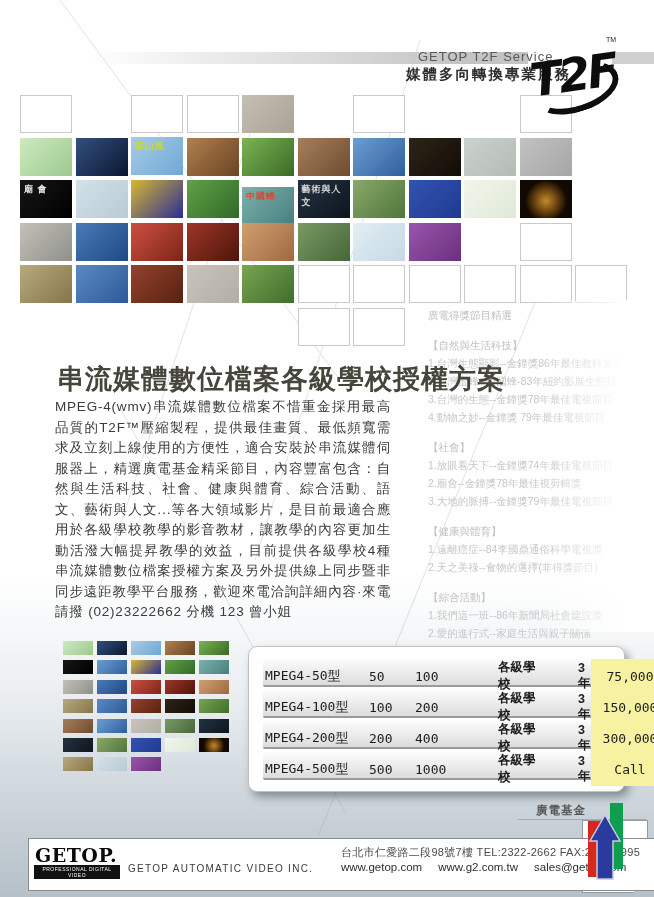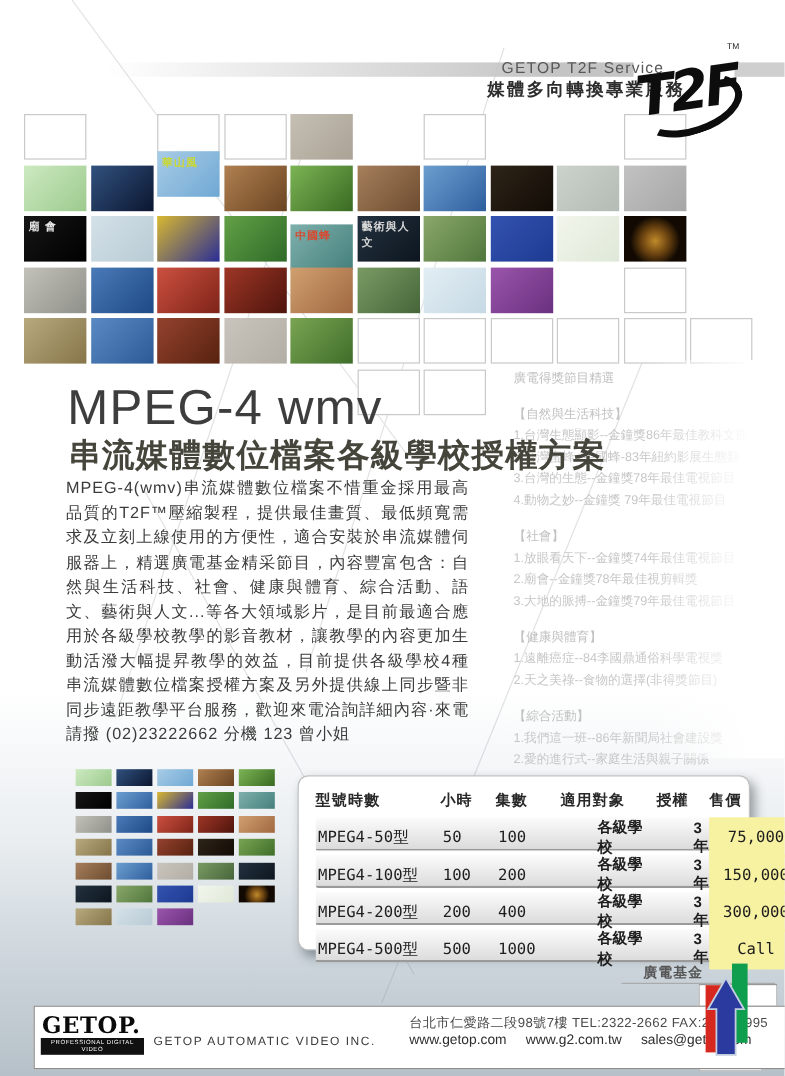--- a/index.html
+++ b/index.html
@@ -98,21 +98,21 @@
 
   <div>
       <div class="gcell empty" style="left: 20px; top: 95px;"></div>
       <div class="gcell empty" style="left: 131px; top: 95px;"></div>
       <div class="gcell empty" style="left: 186.5px; top: 95px;"></div>
       <div class="gcell photo" style="left: 242px; top: 95px; background: linear-gradient(135deg, rgb(198, 192, 180), rgb(169, 162, 149));"></div>
       <div class="gcell empty" style="left: 353px; top: 95px;"></div>
       <div class="gcell empty" style="left: 519.5px; top: 95px;"></div>
       <div class="gcell photo" style="left: 20px; top: 137.6px; background: linear-gradient(135deg, rgb(205, 234, 192), rgb(156, 202, 142));"></div>
       <div class="gcell photo" style="left: 75.5px; top: 137.6px; background: linear-gradient(135deg, rgb(49, 81, 126), rgb(11, 22, 48));"></div>
-      <div class="gcell photo" style="left: 131px; top: 126px; background: linear-gradient(135deg, rgb(168, 204, 230), rgb(111, 168, 212));">
+      <div class="gcell photo" style="left: 131px; top: 137px; background: linear-gradient(135deg, rgb(168, 204, 230), rgb(111, 168, 212));">
         <span class="tlabel" style="color: rgb(204, 216, 50);">華山風</span>
       </div>
       <div class="gcell photo" style="left: 186.5px; top: 137.6px; background: linear-gradient(135deg, rgb(176, 128, 80), rgb(106, 68, 34));"></div>
       <div class="gcell photo" style="left: 242px; top: 137.6px; background: linear-gradient(135deg, rgb(124, 180, 85), rgb(58, 106, 34));"></div>
       <div class="gcell photo" style="left: 297.5px; top: 137.6px; background: linear-gradient(135deg, rgb(166, 127, 92), rgb(110, 76, 48));"></div>
       <div class="gcell photo" style="left: 353px; top: 137.6px; background: linear-gradient(135deg, rgb(109, 158, 207), rgb(46, 95, 158));"></div>
       <div class="gcell photo" style="left: 408.5px; top: 137.6px; background: linear-gradient(135deg, rgb(46, 36, 24), rgb(18, 12, 6));"></div>
       <div class="gcell photo" style="left: 464px; top: 137.6px; background: linear-gradient(135deg, rgb(204, 210, 204), rgb(180, 186, 180));"></div>
       <div class="gcell photo" style="left: 519.5px; top: 137.6px; background: linear-gradient(135deg, rgb(194, 194, 194), rgb(166, 166, 166));"></div>
       <div class="gcell photo" style="left: 20px; top: 180.2px; background: linear-gradient(135deg, rgb(22, 22, 22), rgb(0, 0, 0));">
@@ -148,21 +148,20 @@
       <div class="gcell empty" style="left: 297.5px; top: 265.4px;"></div>
       <div class="gcell empty" style="left: 353px; top: 265.4px;"></div>
       <div class="gcell empty" style="left: 408.5px; top: 265.4px;"></div>
       <div class="gcell empty" style="left: 464px; top: 265.4px;"></div>
       <div class="gcell empty" style="left: 519.5px; top: 265.4px;"></div>
       <div class="gcell empty" style="left: 575px; top: 265.4px;"></div>
       <div class="gcell empty" style="left: 297.5px; top: 308px;"></div>
       <div class="gcell empty" style="left: 353px; top: 308px;"></div>
     </div>
 
-  <div class="abs title1">MPEG-4 wmv</div>
   <div class="abs title2">串流媒體數位檔案各級學校授權方案</div>
   <div class="abs intro">MPEG-4(wmv)串流媒體數位檔案不惜重金採用最高品質的T2F™壓縮製程，提供最佳畫質、最低頻寬需求及立刻上線使用的方便性，適合安裝於串流媒體伺服器上，精選廣電基金精采節目，內容豐富包含：自然與生活科技、社會、健康與體育、綜合活動、語文、藝術與人文...等各大領域影片，是目前最適合應用於各級學校教學的影音教材，讓教學的內容更加生動活潑大幅提昇教學的效益，目前提供各級學校4種串流媒體數位檔案授權方案及另外提供線上同步暨非同步遠距教學平台服務，歡迎來電洽詢詳細內容·來電請撥 (02)23222662 分機 123 曾小姐</div>
 
   <div class="abs awards">
     <div class="ttl">廣電得獎節目精選</div>
     <div>
         <div class="cat">【自然與生活科技】</div>
         <div class="item">1.台灣生態顯影--金鐘獎86年最佳教科文節目</div>
         <div class="item">2.台灣蜜蜂--中國蜂-83年紐約影展生態類</div>
         <div class="item">3.台灣的生態--金鐘獎78年最佳電視節目</div>
@@ -211,28 +210,20 @@
       <div class="mcell" style="left: 97px; top: 738px; background: linear-gradient(135deg, rgb(138, 168, 106), rgb(80, 118, 60));"></div>
       <div class="mcell" style="left: 131px; top: 738px; background: linear-gradient(135deg, rgb(51, 83, 176), rgb(30, 58, 146));"></div>
       <div class="mcell" style="left: 165px; top: 738px; background: linear-gradient(135deg, rgb(242, 246, 236), rgb(223, 232, 216));"></div>
       <div class="mcell" style="left: 199px; top: 738px; background: radial-gradient(circle at 50% 55%, rgb(192, 138, 42) 0%, rgb(106, 66, 16) 34%, rgb(18, 10, 2) 62%);"></div>
       <div class="mcell" style="left: 63px; top: 757.4px; background: linear-gradient(135deg, rgb(185, 169, 127), rgb(133, 117, 73));"></div>
       <div class="mcell" style="left: 97px; top: 757.4px; background: linear-gradient(135deg, rgb(211, 225, 232), rgb(185, 203, 213));"></div>
       <div class="mcell" style="left: 131px; top: 757.4px; background: linear-gradient(135deg, rgb(154, 85, 170), rgb(106, 48, 128));"></div>
     </div>
 
   <div class="abs card">
-    <div class="trow thead">
-        <div>型號時數</div>
-        <div>小時</div>
-        <div>集數</div>
-        <div>適用對象</div>
-        <div>授權</div>
-        <div>售價</div>
-      </div>
     <div>
         <div class="trow tdata">
           <div class="cell mono">MPEG4-50型</div>
           <div class="cell mono">50</div>
           <div class="cell mono">100</div>
           <div class="cell zh-cell">各級學校</div>
           <div class="cell zh-cell">3年</div>
           <div class="price">75,000</div>
         </div>
         <div class="trow tdata">

